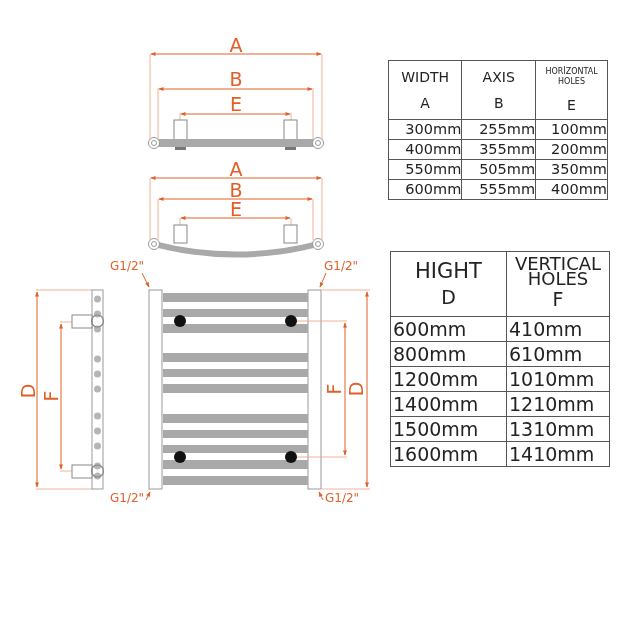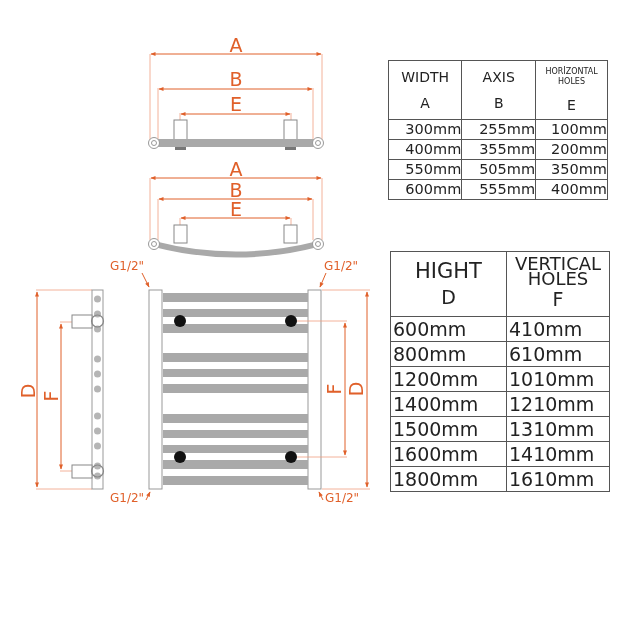--- a/index.html
+++ b/index.html
@@ -220,18 +220,14 @@
         <td>1210mm</td>
       </tr>
     <tr>
         <td>1500mm</td>
         <td>1310mm</td>
       </tr>
     <tr>
         <td>1600mm</td>
         <td>1410mm</td>
       </tr>
-    <tr>
-        <td>1800mm</td>
-        <td>1610mm</td>
-      </tr>
   </tbody>
 </table>
 
 </body></html>

